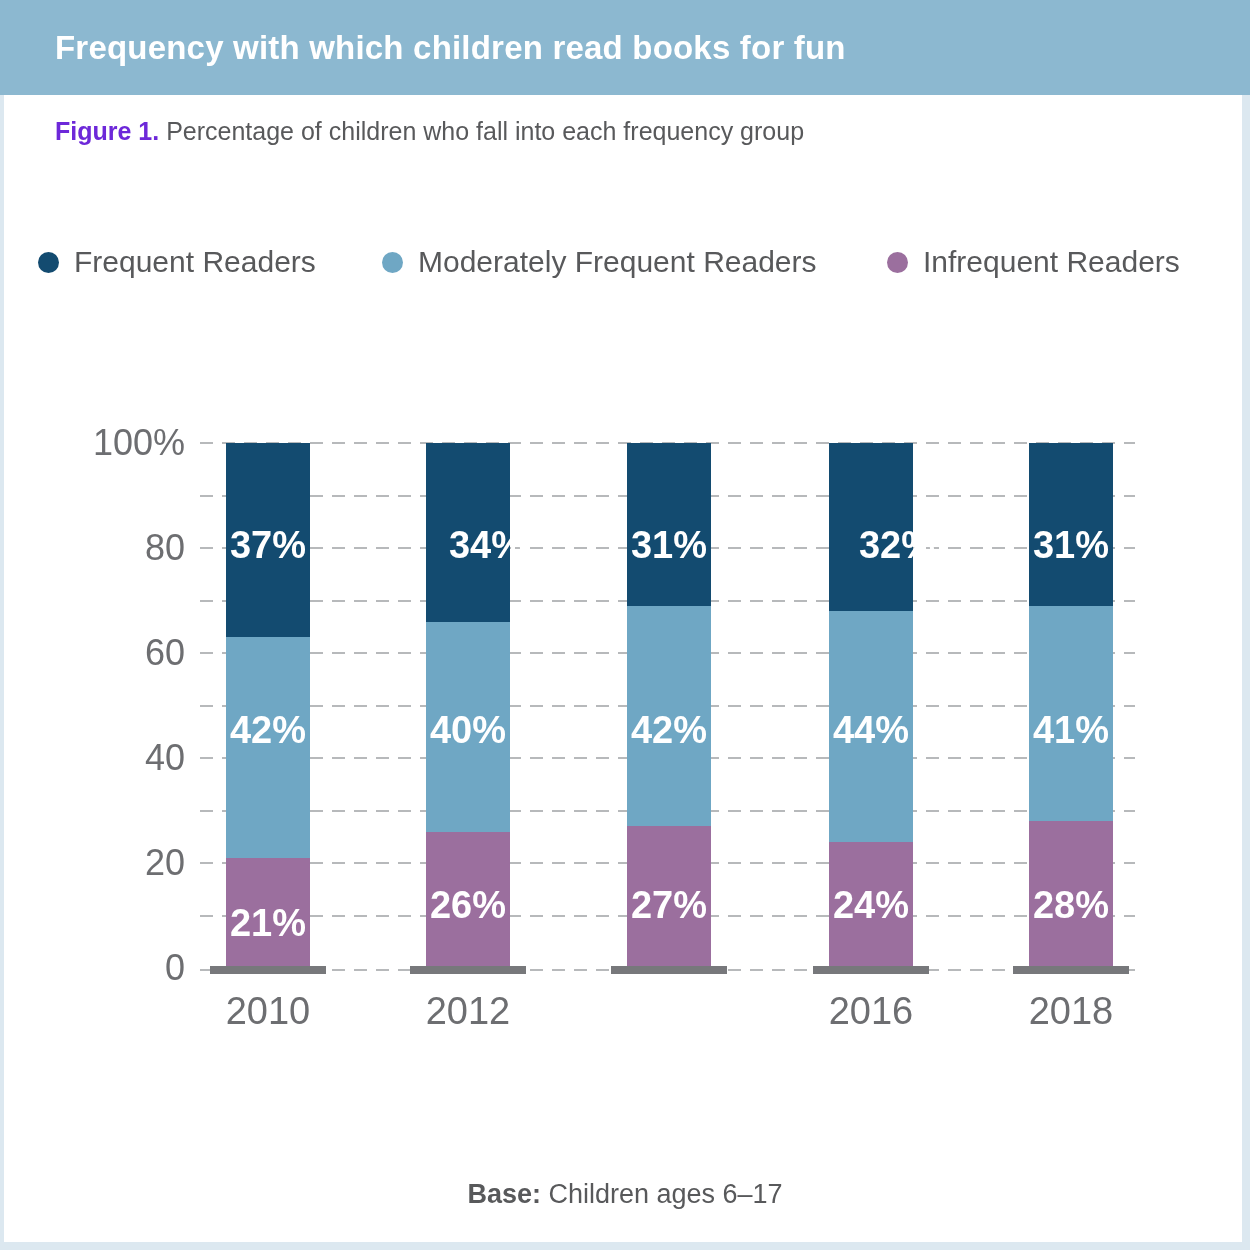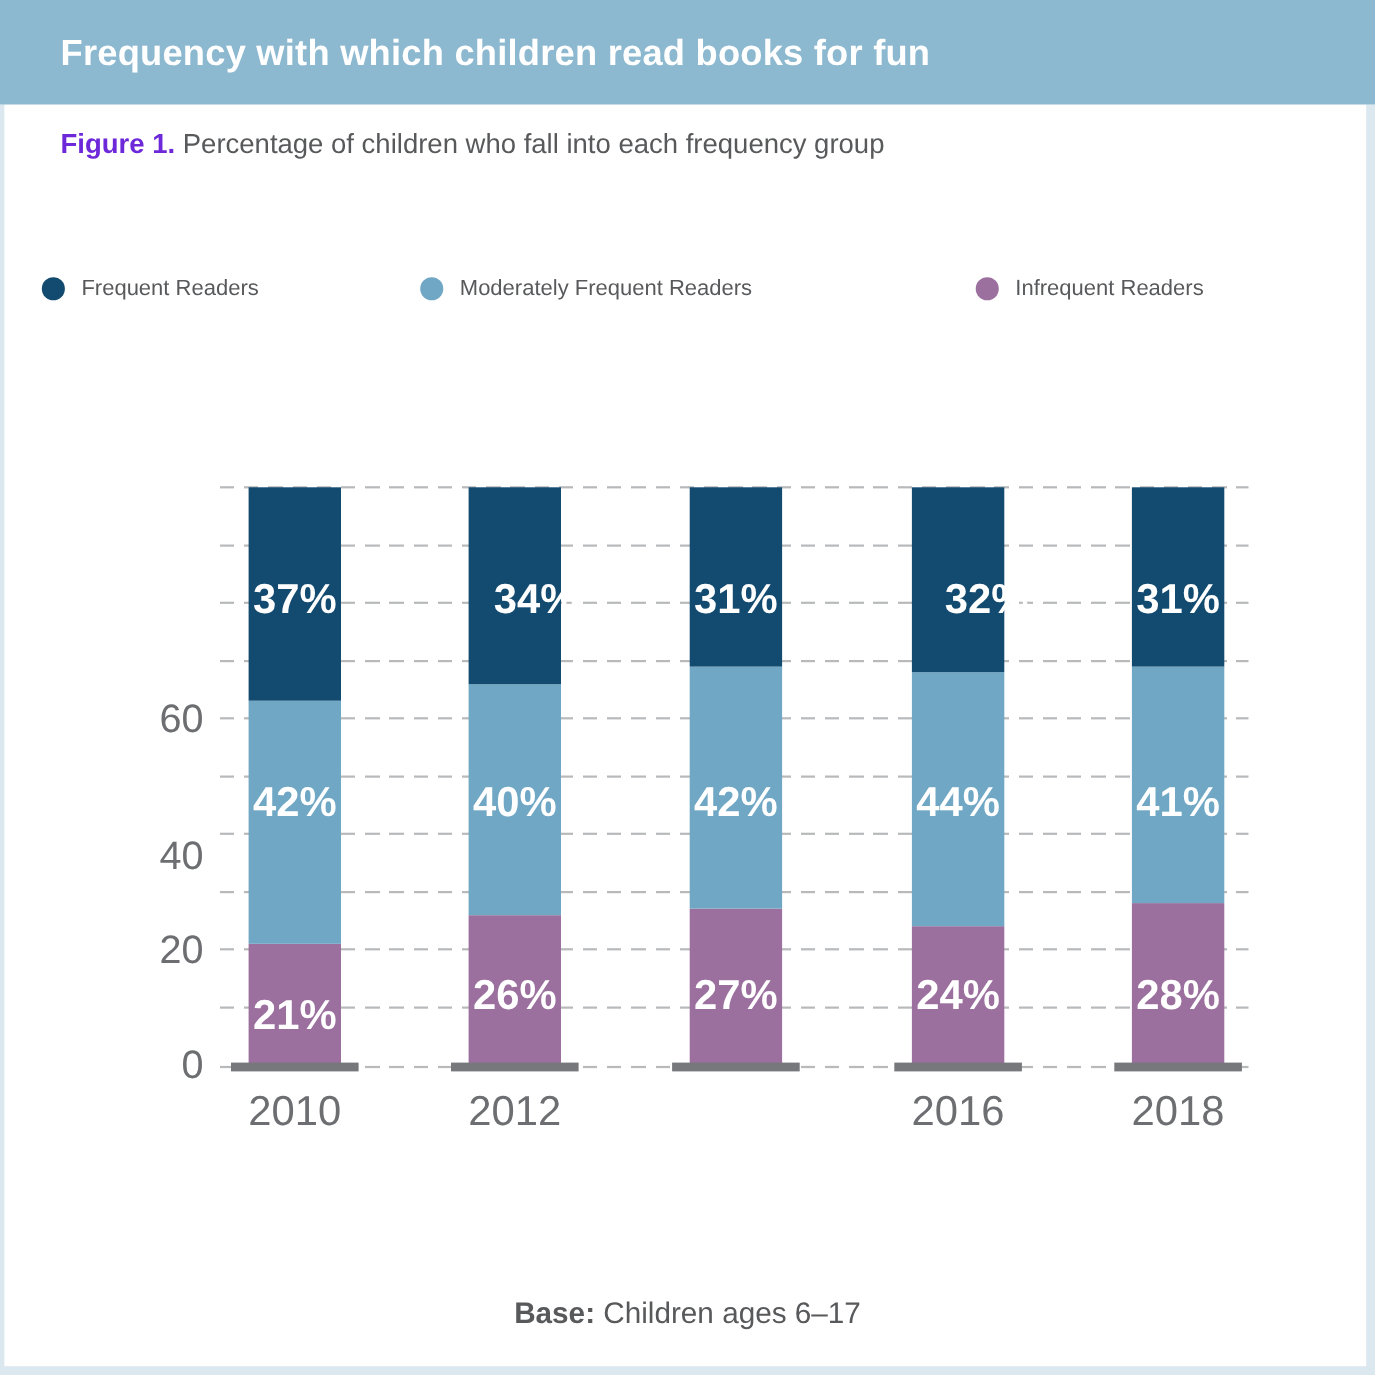--- a/index.html
+++ b/index.html
@@ -56,21 +56,21 @@
     align-items: center;
     height: 36px;
   }
   .legend-dot {
     width: 21px; height: 21px;
     border-radius: 50%;
     flex: 0 0 auto;
     margin-right: 15px;
   }
   .legend-label {
-    font-size: 20px;
+    font-size: 30px;
     color: #58595B;
     white-space: nowrap;
   }
 
   
   .chart { position: absolute; left: 0; top: 443px; width: 1250px; height: 620px; }
   .y-axis { position: absolute; left: 0; top: 0; width: 185px; height: 525px; }
   .ytick {
     position: absolute;
     right: 0;
@@ -161,22 +161,24 @@
         <div class="legend-label">Moderately Frequent Readers</div>
       </div>
       <div class="legend-item" style="left: 887px;">
         <div class="legend-dot" style="background: rgb(155, 111, 158);"></div>
         <div class="legend-label">Infrequent Readers</div>
       </div>
     </div>
 
   <div class="chart">
     <div class="y-axis" id="yaxis">
+        <div class="ytick" style="top: -22px;">100%</div>
+        <div class="ytick" style="top: 83px;">80</div>
         <div class="ytick" style="top: 188px;">60</div>
-        <div class="ytick" style="top: 293px; margin-top: 20px;">40</div>
+        <div class="ytick" style="top: 293px;">40</div>
         <div class="ytick" style="top: 398px;">20</div>
         <div class="ytick" style="top: 503px;">0</div>
       </div>
     <div class="plot" id="plot">
         <div class="gridline" style="top: -1px;"></div>
         <div class="gridline" style="top: 51.5px;"></div>
         <div class="gridline" style="top: 104px;"></div>
         <div class="gridline" style="top: 156.5px;"></div>
         <div class="gridline" style="top: 209px;"></div>
         <div class="gridline" style="top: 261.5px;"></div>

